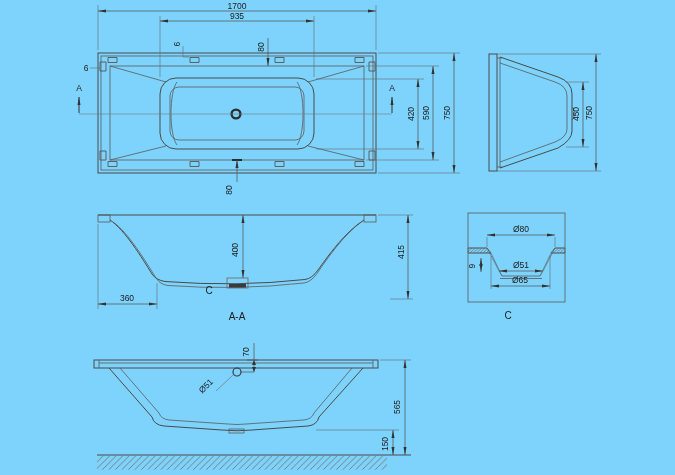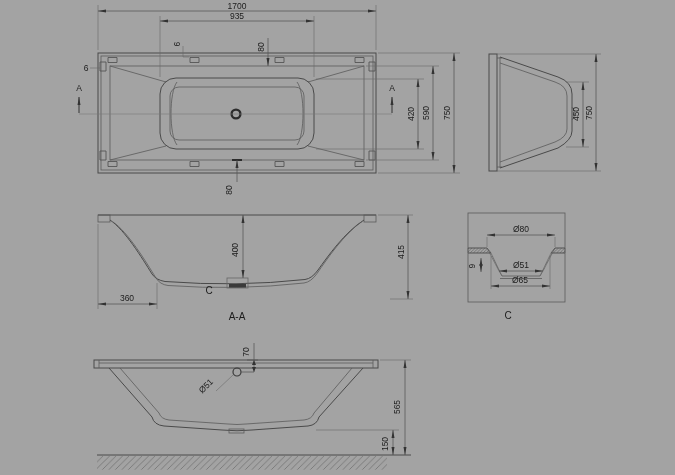--- a/index.html
+++ b/index.html
@@ -1,16 +1,16 @@
 <!DOCTYPE html>
 <html><head>
 <meta charset="utf-8">
 <style>
   html,body{margin:0;padding:0;background:#ffffff;}
-  .stage{position:relative;width:675px;height:475px;background:#a3a3a3;overflow:hidden;}
+  .stage{position:relative;width:675px;height:475px;background:#7dd3fc;overflow:hidden;}
   svg{display:block;}
   .t{font-family:"Liberation Sans","DejaVu Sans",sans-serif;font-size:8.5px;fill:#1c1c1c;text-anchor:middle;}
   .tb{font-family:"Liberation Sans","DejaVu Sans",sans-serif;font-size:10px;fill:#1c1c1c;text-anchor:middle;}
   .ol{stroke:#4a4a4a;stroke-width:1;fill:none;}
   .ol2{stroke:#5a5a5a;stroke-width:0.8;fill:none;}
   .dim{stroke:#555;stroke-width:0.75;fill:none;}
   .ext{stroke:#6a6a6a;stroke-width:0.6;fill:none;}
 </style>
 </head>
 <body>

